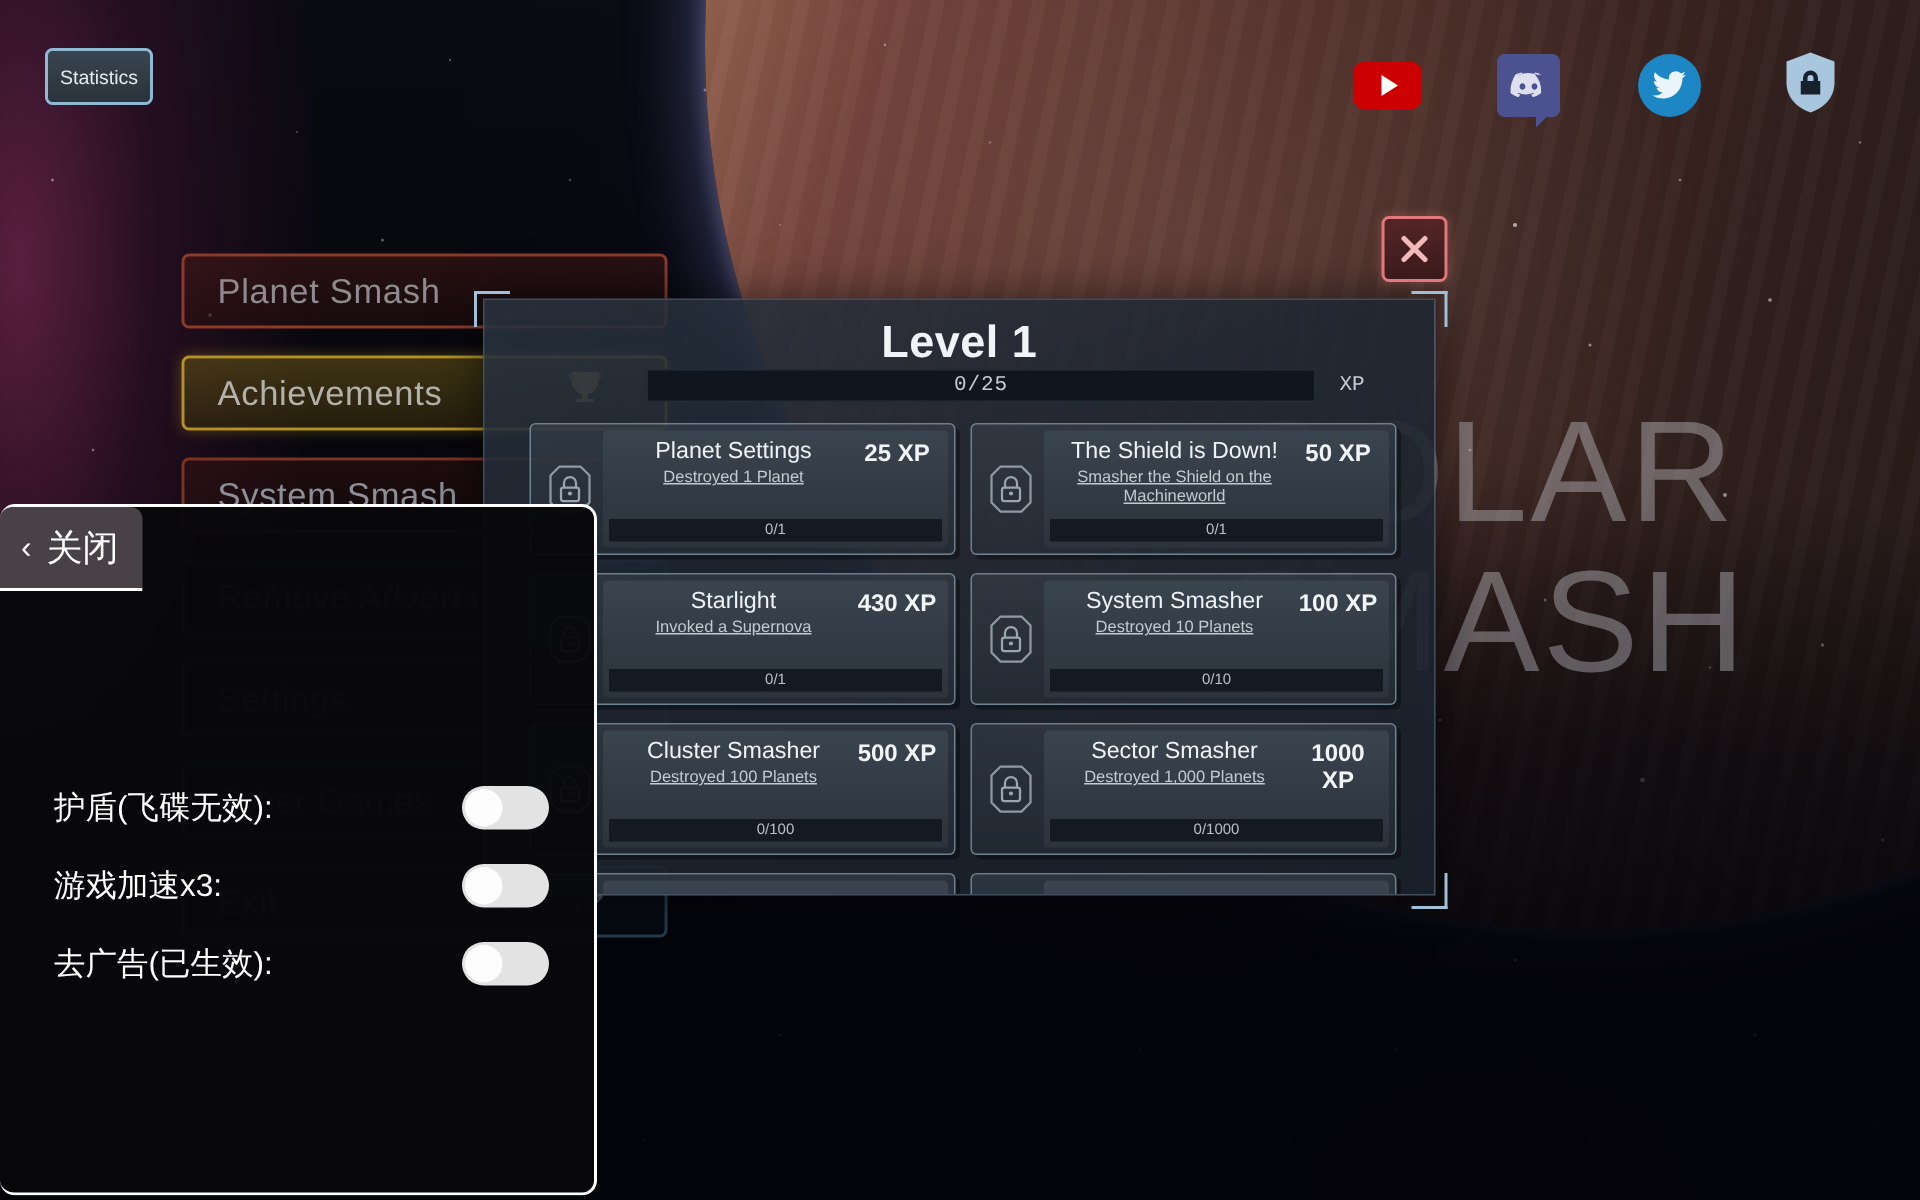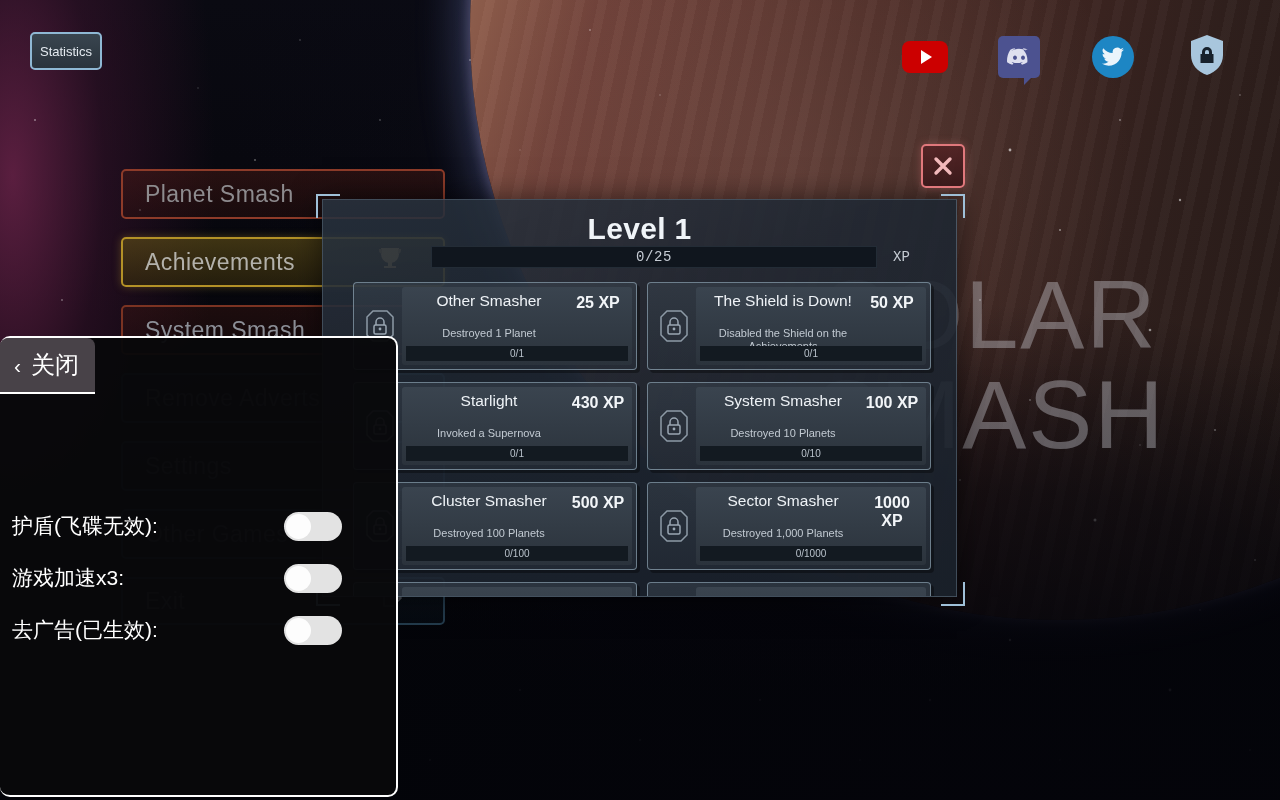--- a/index.html
+++ b/index.html
@@ -124,21 +124,21 @@
     border:1px solid rgba(170,195,212,.55); border-radius:4px;
     background:linear-gradient(180deg, rgba(58,68,79,.55), rgba(40,48,58,.55));
     padding:4px; display:flex; box-shadow:3px 3px 0 rgba(0,0,0,.35);
   }
   .ach-lock { width:44px; min-width:44px; display:flex; align-items:center; justify-content:center; }
   .ach-body { flex:1; position:relative; background:linear-gradient(180deg,#3a444f,#2b333c);
               border-radius:3px; padding:5px 6px 0 6px; display:flex; flex-direction:column; }
   .ach-row { display:flex; align-items:flex-start; }
   .ach-texts { flex:1; text-align:center; }
   .ach-name { font-size:15.5px; color:#eef2f6; line-height:1.12; }
-  .ach-desc { font-size:11px; color:#c2cad2; margin-top:18px; line-height:1.18; }
+  .ach-desc { font-size:11px; color:#c2cad2; margin-top:3px; line-height:1.18;text-decoration:underline; }
   .ach-xp { width:56px; text-align:center; font-size:16px; color:#f2f5f8; font-weight:bold; line-height:1.15; padding-top:2px; }
   .ach-prog { position:absolute; left:4px; right:4px; bottom:4px; height:15px; background:#131a21;
               display:flex; align-items:center; justify-content:center; }
   .ach-prog .fill { position:absolute; left:0; top:0; bottom:0; background:#3b72a8; }
   .ach-prog span { position:relative; font-size:10px; color:#b9c2cb; }
 
   
   #closeBtn {
     position:absolute; left:921px; top:144px; width:44px; height:44px; z-index:40;
     border:2px solid #e0787c; border-radius:5px;
@@ -156,21 +156,21 @@
   }
   #modPanel .mp-head {
     height:56px; display:flex; align-items:center; padding-left:14px; gap:10px;
     background:rgba(78,72,78,.92);
     border-bottom:2px solid #ffffff; border-radius:8px 8px 0 0;
     width:95px;
   }
   .mp-head .chev { color:#fff; font-size:21px; line-height:1; }
   .mp-head .lbl { color:#fff; font-size:24px; }
   .mp-rows { padding:118px 0 0 0; }
-  .mp-row { display:flex; align-items:flex-start; height:52px; padding-left:12px; }
+  .mp-row { display:flex; align-items:center; height:52px; padding-left:36px; }
   .mp-label { color:#ffffff; font-size:21px; width:272px; }
   .toggle { width:58px; height:29px; border-radius:15px; background:#e3e3e3; position:relative; cursor:pointer; }
   .toggle .knob { position:absolute; left:2px; top:2px; width:25px; height:25px; border-radius:50%; background:#fdfdfd; }
 
   .sr { position:absolute; width:1px;height:1px;overflow:hidden;clip:rect(0 0 0 0); }
 </style>
 </head>
 <body>
 
 <div id="bg">
@@ -311,21 +311,21 @@
           <svg width="30" height="34" viewBox="0 0 30 34">
             <path fill="none" stroke="#8d9aa6" stroke-width="1.5" d="M8 2h14l6 6v18l-6 6H8l-6-6V8l6-6Z"></path>
             <path fill="none" stroke="#9aa7b3" stroke-width="1.5" d="M11 16v-3a4 4 0 0 1 8 0v3"></path>
             <rect x="9" y="16" width="12" height="9" rx="1.5" fill="none" stroke="#9aa7b3" stroke-width="1.5"></rect>
             <circle cx="15" cy="20" r="1.4" fill="#9aa7b3"></circle>
           </svg>
         </div>
         <div class="ach-body">
           <div class="ach-row">
             <div class="ach-texts">
-              <div class="ach-name">Other Smasher</div>
+              <div class="ach-name">Planet Settings</div>
               <div class="ach-desc">Destroyed 1 Planet</div>
             </div>
             <div class="ach-xp">25 XP</div>
           </div>
           <div class="ach-prog">
             <div class="fill" style="width: 0%;"></div>
             <span>0/1</span>
           </div>
         </div>
       </div>
@@ -335,21 +335,21 @@
             <path fill="none" stroke="#8d9aa6" stroke-width="1.5" d="M8 2h14l6 6v18l-6 6H8l-6-6V8l6-6Z"></path>
             <path fill="none" stroke="#9aa7b3" stroke-width="1.5" d="M11 16v-3a4 4 0 0 1 8 0v3"></path>
             <rect x="9" y="16" width="12" height="9" rx="1.5" fill="none" stroke="#9aa7b3" stroke-width="1.5"></rect>
             <circle cx="15" cy="20" r="1.4" fill="#9aa7b3"></circle>
           </svg>
         </div>
         <div class="ach-body">
           <div class="ach-row">
             <div class="ach-texts">
               <div class="ach-name">The Shield is Down!</div>
-              <div class="ach-desc">Disabled the Shield on the Achievements</div>
+              <div class="ach-desc">Smasher the Shield on the Machineworld</div>
             </div>
             <div class="ach-xp">50 XP</div>
           </div>
           <div class="ach-prog">
             <div class="fill" style="width: 0%;"></div>
             <span>0/1</span>
           </div>
         </div>
       </div>
       <div class="ach-card">

